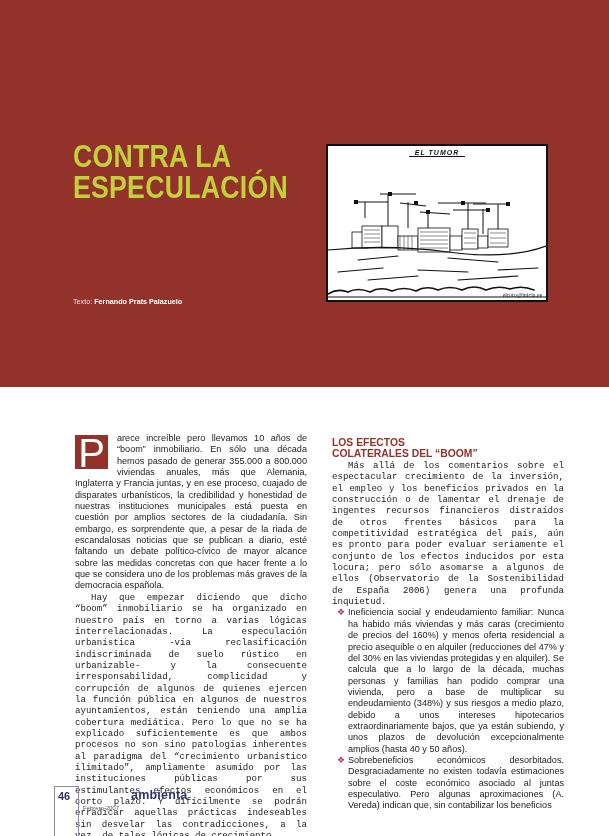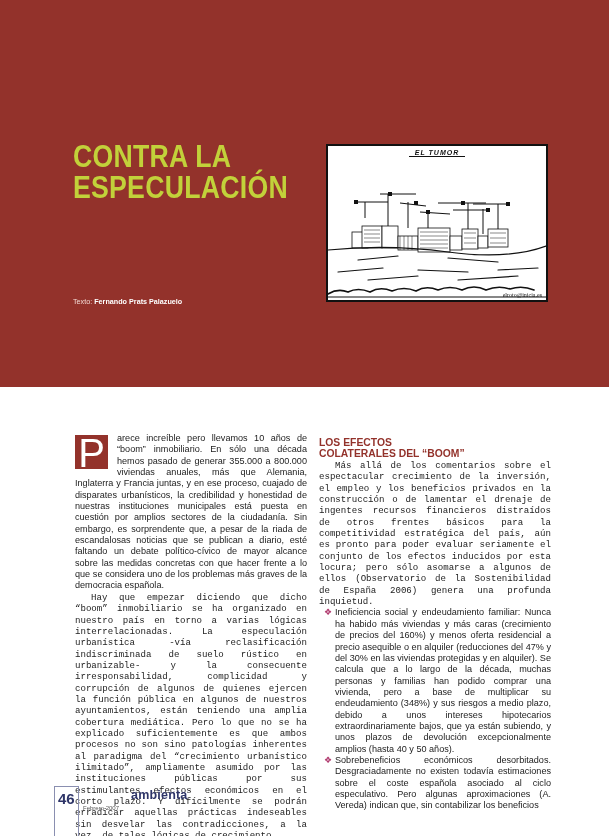--- a/index.html
+++ b/index.html
@@ -44,21 +44,21 @@
     position: absolute; right: 4px; bottom: 2px;
     font-family: "Liberation Serif", serif; font-size: 6px; color: #111;
   }
 
   .col {
     position: absolute; top: 433px; width: 232px;
     font-size: 9.1px; line-height: 11.35px; text-align: justify;
     color: #222;
   }
   .col-left { left: 75px; }
-  .col-right { left: 319px; top: 437px; width: 232px; }
+  .col-right { left: 332px; top: 437px; width: 232px; }
   .col p { margin: 0; }
   .indent { text-indent: 16px; font-family: Liberation Mono, monospace; }
   .dropcap {
     float: left; width: 33px; height: 34px; background: #93322b; color: #fff;
     font-size: 40px; line-height: 36px; text-align: center; font-weight: normal;
     margin: 2px 9px 0 0;
   }
   .subhead {
     margin: 0 0 2px 0; font-weight: bold; color: #93322b;
     font-size: 11.5px; line-height: 10.5px;
@@ -69,21 +69,21 @@
   ul.bullets li { position: relative; }
   ul.bullets li .b {
     position: absolute; left: -11px; top: 0; color: #b03a6e; font-size: 9px;
   }
 
   .folio {
     position: absolute; left: 54px; top: 786px; width: 25px; height: 50px;
     border: 1px solid #8a8fb0; border-bottom: none; box-sizing: border-box;
   }
   .folio .num {
-    position: absolute; left: 3px; top: 3px; font-weight: bold; font-size: 15px;
+    position: absolute; left: 3px; top: 3px; font-weight: bold; font-size: 11px;
     color: #2e3568;
   }
   .mag {
     position: absolute; left: 83px; top: 788px; font-weight: bold; font-size: 12.5px;
     color: #2e3568; letter-spacing: 0.2px; margin-left: 48px;
   }
   .date {
     position: absolute; left: 83px; top: 805px; font-size: 6px; color: #555;
   }
 </style>
@@ -194,21 +194,21 @@
     <span>COLATERALES DEL “BOOM”</span>
   </h2>
   <p class="indent">Más allá de los comentarios sobre el espectacular crecimiento de la inversión, el empleo y los beneficios privados en la construcción o de lamentar el drenaje de ingentes recursos financieros distraídos de otros frentes básicos para la competitividad estratégica del país, aún es pronto para poder evaluar seriamente el conjunto de los efectos inducidos por esta locura; pero sólo asomarse a algunos de ellos (Observatorio de la Sostenibilidad de España 2006) genera una profunda inquietud.</p>
   <ul class="bullets">
     <li>
       <span class="b">❖</span>
       <span>Ineficiencia social y endeudamiento familiar: Nunca ha habido más viviendas y más caras (crecimiento de precios del 160%) y menos oferta residencial a precio asequible o en alquiler (reducciones del 47% y del 30% en las viviendas protegidas y en alquiler). Se calcula que a lo largo de la década, muchas personas y familias han podido comprar una vivienda, pero a base de multiplicar su endeudamiento (348%) y sus riesgos a medio plazo, debido a unos intereses hipotecarios extraordinariamente bajos, que ya están subiendo, y unos plazos de devolución excepcionalmente amplios (hasta 40 y 50 años).</span>
     </li>
     <li>
       <span class="b">❖</span>
-      <span>Sobrebeneficios económicos desorbitados. Desgraciadamente no existen todavía estimaciones sobre el coste española asociado al ciclo especulativo. Pero algunas aproximaciones (A. Vereda) indican que, sin contabilizar los beneficios</span>
+      <span>Sobrebeneficios económicos desorbitados. Desgraciadamente no existen todavía estimaciones sobre el coste económico asociado al juntas especulativo. Pero algunas aproximaciones (A. Vereda) indican que, sin contabilizar los beneficios</span>
     </li>
   </ul>
 </div>
 
 <div class="folio">
   <span class="num">46</span>
 </div>
 <div class="mag">ambienta</div>
 <div class="date">Febrero 2007</div>
 

